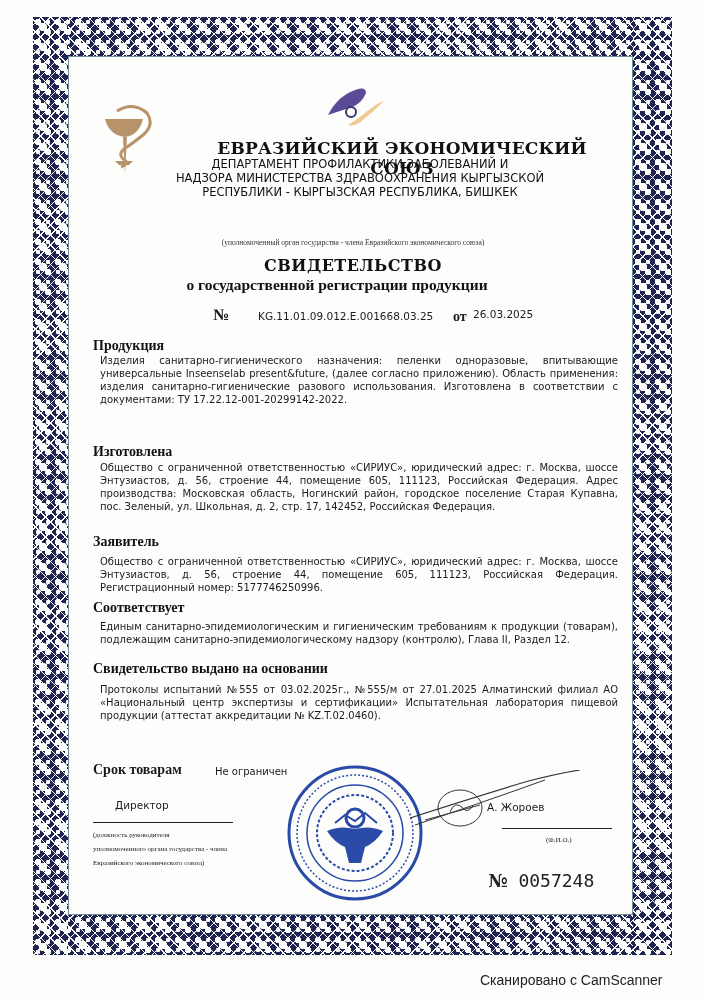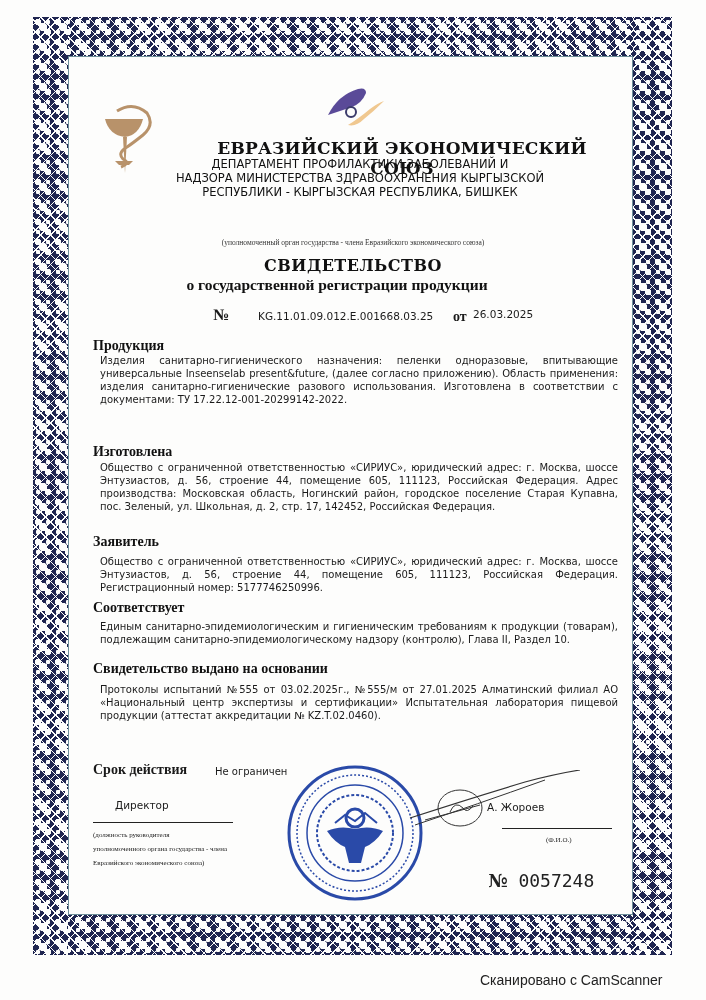--- a/index.html
+++ b/index.html
@@ -101,26 +101,26 @@
   <div class="sec-h" style="top:338px">Продукция</div>
   <div class="sec-p" style="top:354px">Изделия санитарно-гигиенического назначения: пеленки одноразовые, впитывающие универсальные Inseenselab present&amp;future, (далее согласно приложению). Область применения: изделия санитарно-гигиенические разового использования. Изготовлена в соответствии с документами: ТУ 17.22.12-001-20299142-2022.</div>
 
   <div class="sec-h" style="top:444px">Изготовлена</div>
   <div class="sec-p" style="top:461px">Общество с ограниченной ответственностью «СИРИУС», юридический адрес: г. Москва, шоссе Энтузиастов, д. 56, строение 44, помещение 605, 111123, Российская Федерация. Адрес производства: Московская область, Ногинский район, городское поселение Старая Купавна, пос. Зеленый, ул. Школьная, д. 2, стр. 17, 142452, Российская Федерация.</div>
 
   <div class="sec-h" style="top:534px">Заявитель</div>
   <div class="sec-p" style="top:555px">Общество с ограниченной ответственностью «СИРИУС», юридический адрес: г. Москва, шоссе Энтузиастов, д. 56, строение 44, помещение 605, 111123, Российская Федерация. Регистрационный номер: 5177746250996.</div>
 
   <div class="sec-h" style="top:600px">Соответствует</div>
-  <div class="sec-p" style="top:620px">Единым санитарно-эпидемиологическим и гигиеническим требованиям к продукции (товарам), подлежащим санитарно-эпидемиологическому надзору (контролю), Глава II, Раздел 10.</div>
+  <div class="sec-p" style="top:620px">Единым санитарно-эпидемиологическим и гигиеническим требованиям к продукции (товарам), подлежащим санитарно-эпидемиологическому надзору (контролю), Глава II, Раздел 12.</div>
 
   <div class="sec-h" style="top:661px">Свидетельство выдано на основании</div>
   <div class="sec-p" style="top:683px">Протоколы испытаний №555 от 03.02.2025г., №555/м от 27.01.2025 Алматинский филиал АО «Национальный центр экспертизы и сертификации» Испытательная лаборатория пищевой продукции (аттестат аккредитации № KZ.T.02.0460).</div>
 
-  <div class="validity-h">Срок действия</div>
+  <div class="validity-h">Срок товарам</div>
   <div class="validity-v">Не ограничен</div>
   <div class="director">Директор</div>
   <div class="sig-line-left"></div>
   <div class="sig-caption-left">
     <div>(должность руководителя</div>
     <div>уполномоченного органа государства - члена</div>
     <div>Евразийского экономического союза)</div>
   </div>
 
   <svg class="stamp" viewBox="0 0 140 140">

